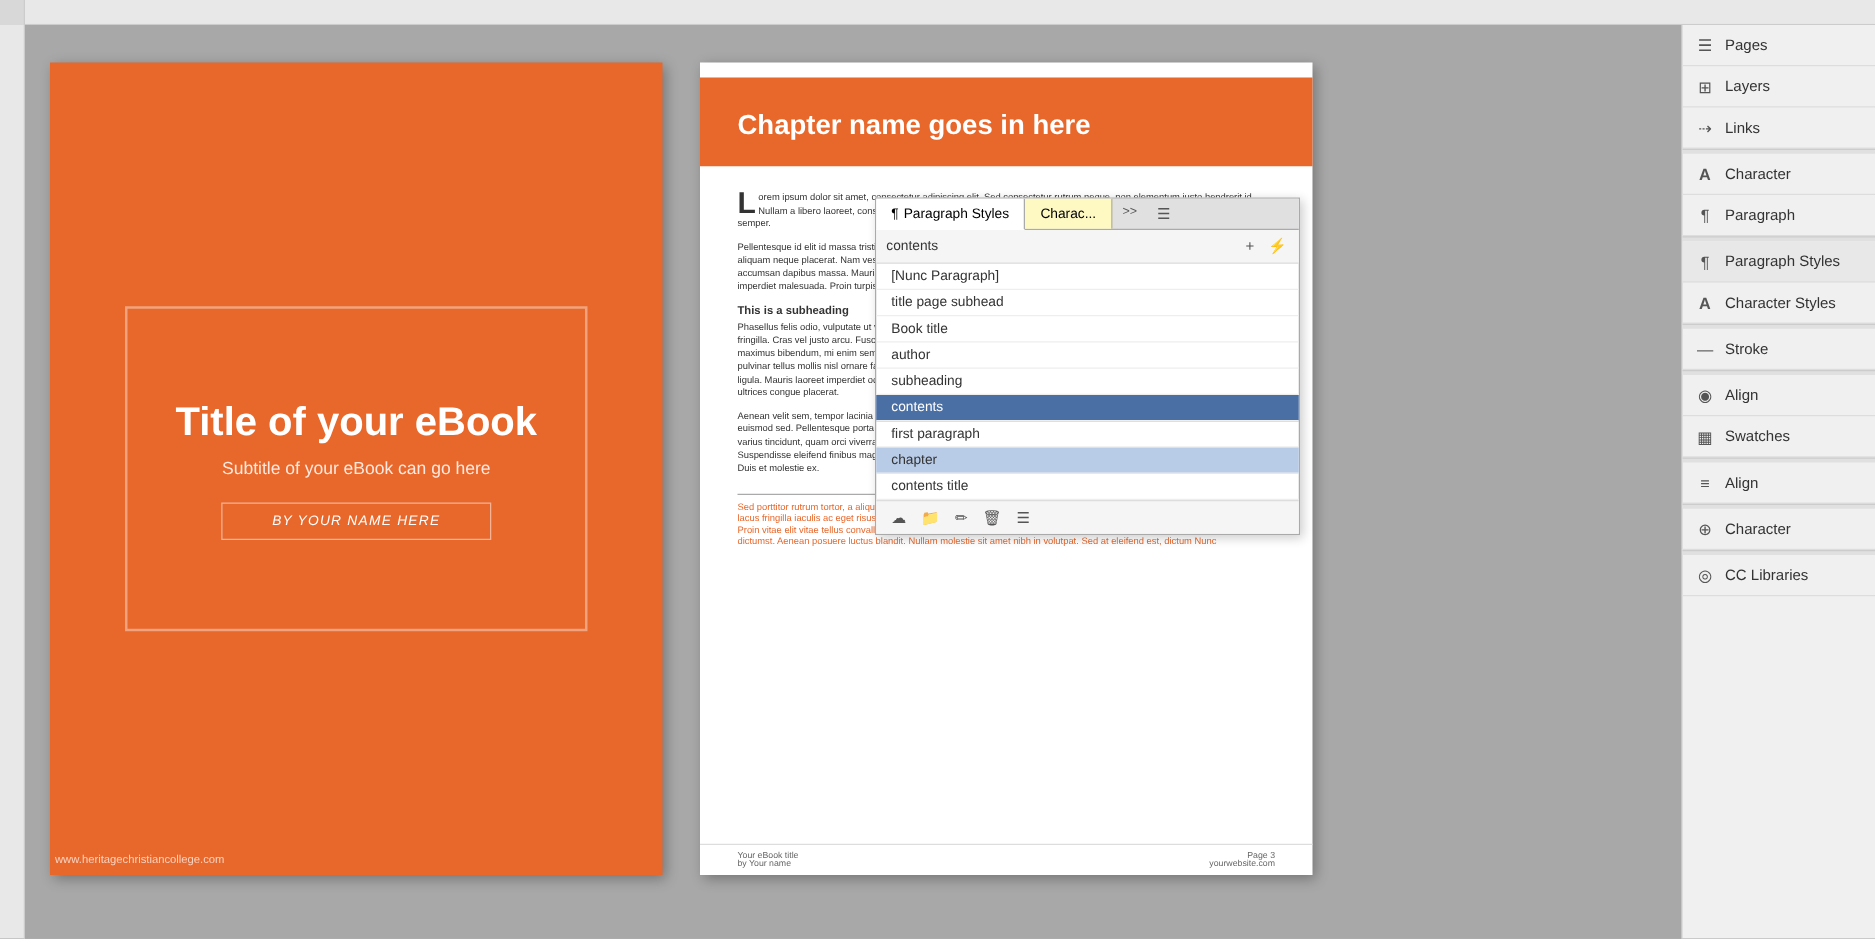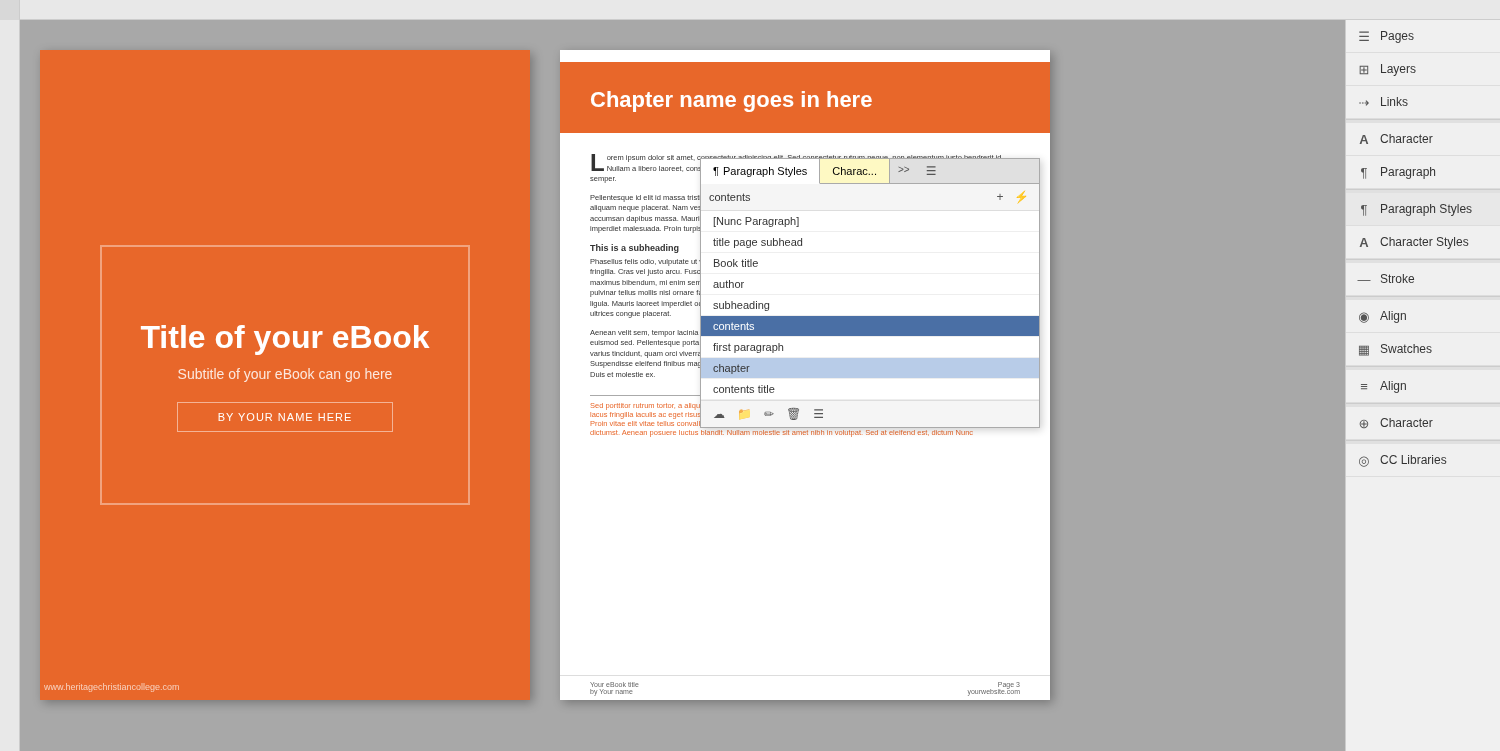--- a/index.html
+++ b/index.html
@@ -19,21 +19,21 @@
     
     .canvas-area { flex: 1; background: #a8a8a8; overflow: hidden; position: relative; display: flex; gap: 30px; padding: 30px 20px; }
 
     
     .page { background: white; position: relative; flex-shrink: 0; box-shadow: 3px 3px 10px rgba(0,0,0,0.3); }
     .page-left { width: 490px; height: 650px; background: #e8672a; display: flex; flex-direction: column; align-items: center; justify-content: center; position: relative; }
     .page-left .page-inner-box { border: 2px solid rgba(255,255,255,0.4); width: 370px; height: 260px; display: flex; flex-direction: column; align-items: center; justify-content: center; gap: 10px; }
     .page-left .book-title { color: white; font-size: 32px; font-weight: bold; text-align: center; line-height: 1.2; }
     .page-left .book-subtitle { color: rgba(255,255,255,0.85); font-size: 14px; text-align: center; }
     .page-left .author-box { border: 1.5px solid rgba(255,255,255,0.5); padding: 8px 40px; margin-top: 10px; }
-    .page-left .author-text { color: white; font-size: 11px; letter-spacing: 1px; }
+    .page-left .author-text { color: white; font-size: 11px; letter-spacing: 1px; font-style: italic; }
     .page-left .url-text { position: absolute; bottom: 8px; left: 4px; color: rgba(255,255,255,0.7); font-size: 9px; }
 
     .page-right { width: 490px; height: 650px; background: white; display: flex; flex-direction: column; }
     .page-right .chapter-header { background: #e8672a; padding: 25px 30px 20px; margin-top: 12px; }
     .page-right .chapter-title { color: white; font-size: 22px; font-weight: bold; }
     .page-right .page-content { padding: 20px 30px; flex: 1; overflow: hidden; }
     .page-right .text-block { font-size: 7.5px; line-height: 1.4; color: #333; margin-bottom: 8px; }
     .page-right .text-block .drop-cap { float: left; font-size: 24px; line-height: 0.8; font-weight: bold; margin-right: 2px; color: #333; }
     .page-right .subheading { font-size: 9px; font-weight: bold; color: #333; margin-bottom: 4px; margin-top: 6px; }
     .page-right .red-text { color: #e8672a; font-size: 7.5px; }

